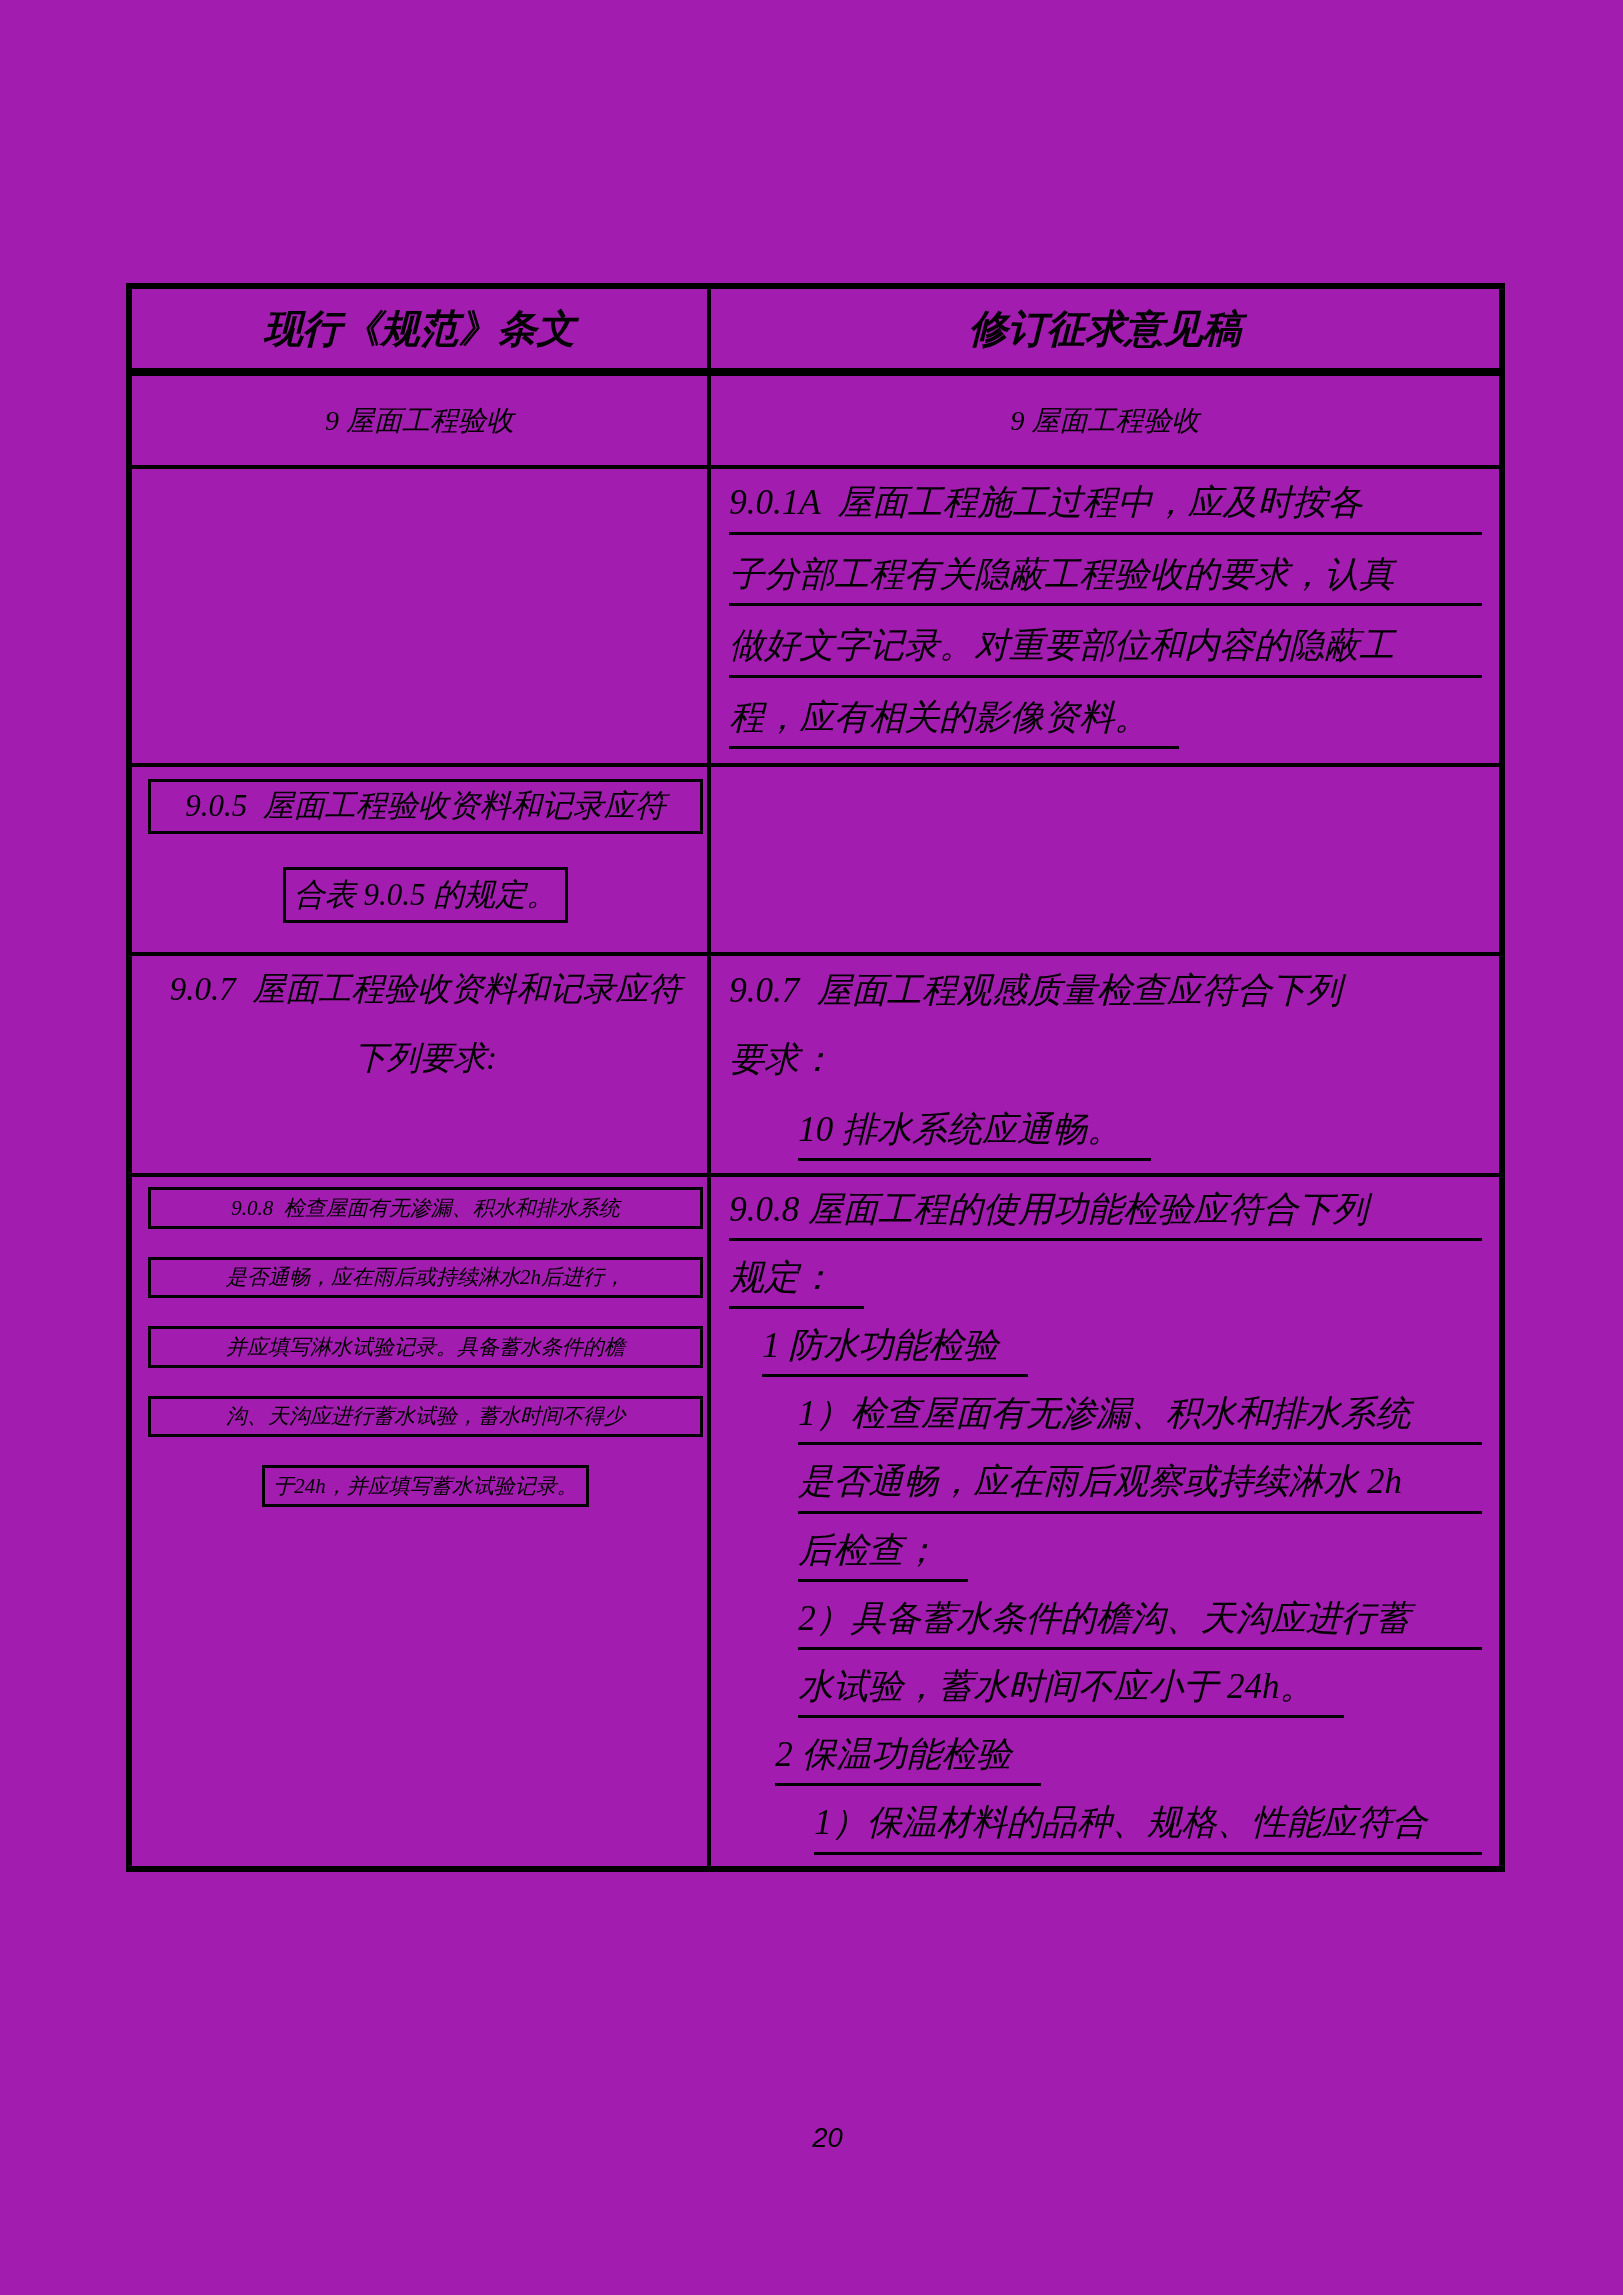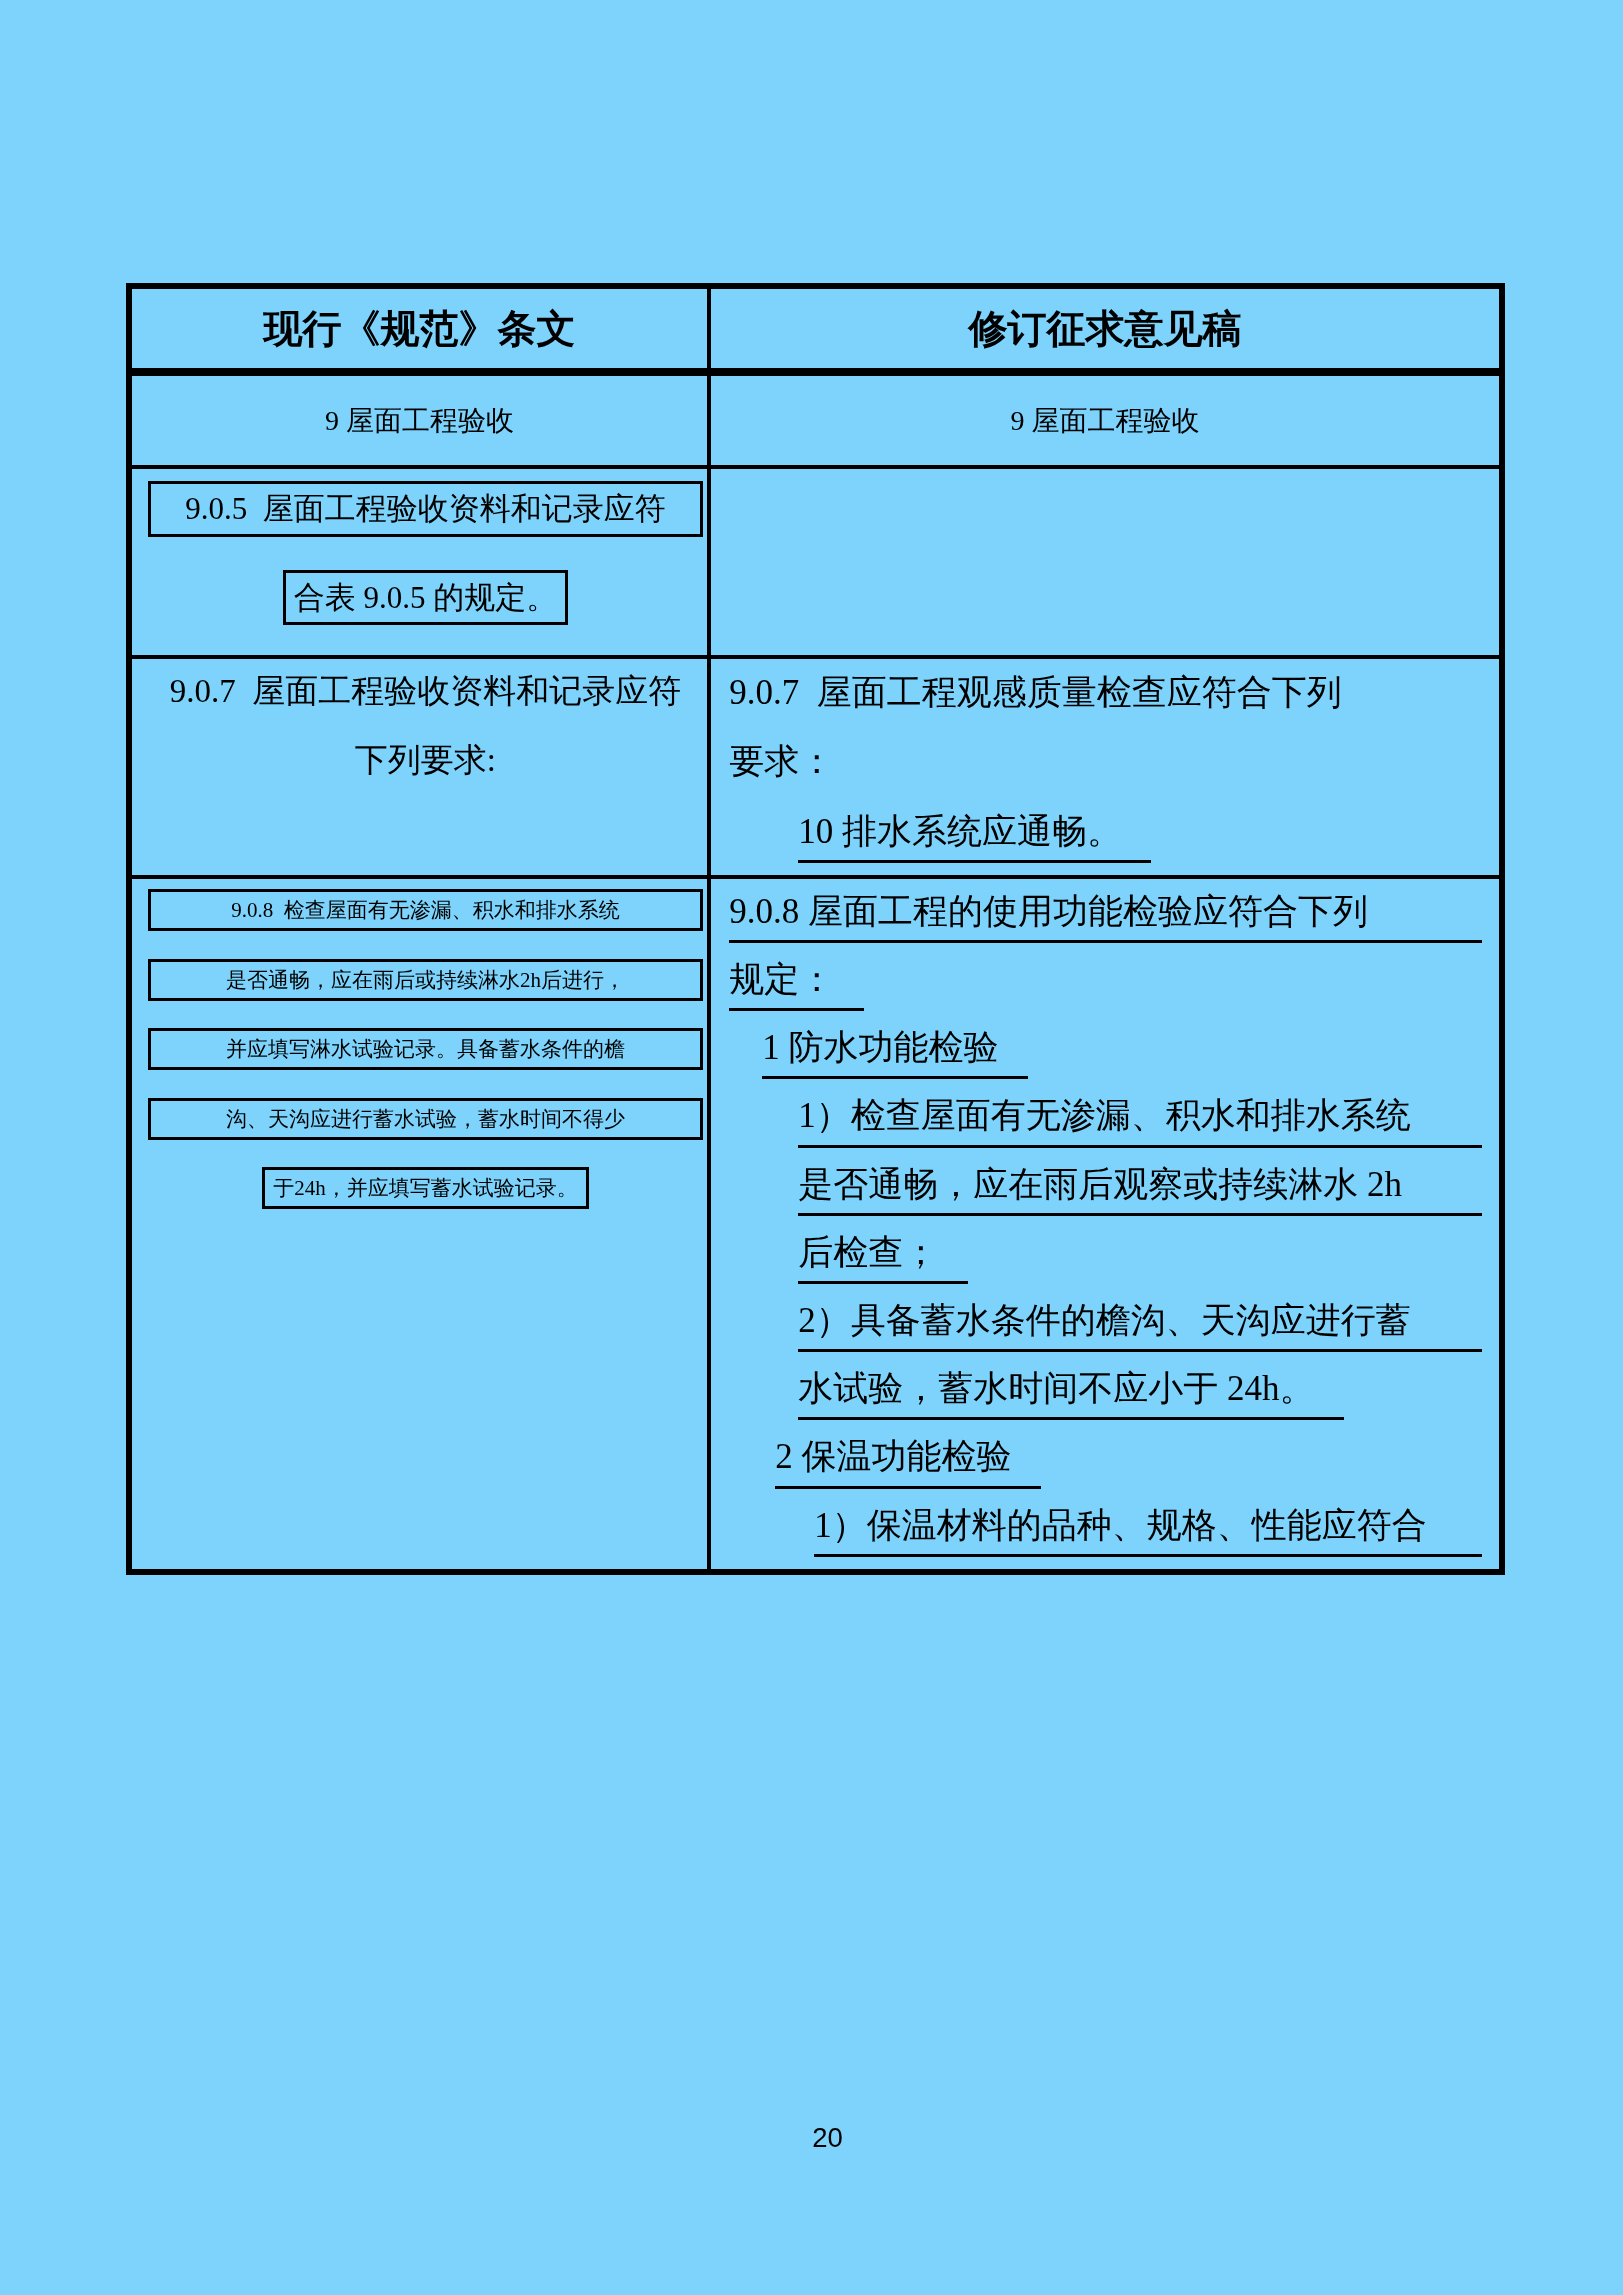--- a/index.html
+++ b/index.html
@@ -1,21 +1,22 @@
 <!DOCTYPE html>
 <html style="font-size:10.5px"><head>
 <meta charset="utf-8">
 <style>
   html,body{margin:0;padding:0;background:#888;}
   .page{
     position:relative;
     width:1623px;height:2295px;
-    background:#7dd3fc;
+    background:#a21caf;
     font-family:"Liberation Serif","DejaVu Serif",serif;
     color:#000;
+    font-style:italic;
   }
   table.doc-table{
     position:absolute;left:126px;top:283px;
     width:1374px;
     border-collapse:collapse;table-layout:fixed;
     border:6.5px solid #000;
   }
   table.doc-table td{
     border:4.6px solid #000;
     vertical-align:top;
@@ -73,20 +74,29 @@
         <tr class="header-row" style="height:86px">
       <td><span>现行《规范》条文</span></td>
       <td><span>修订征求意见稿</span></td>
     </tr>
 
     <tr class="chapter-row" style="height:95px">
       <td><span>9  屋面工程验收</span></td>
       <td><span>9  屋面工程验收</span></td>
     </tr>
 
+    <tr style="height:262px">
+      <td class="lc"></td>
+      <td class="rc r3 fz54">
+        <div class="ln"><span class="u full">9.0.1A  屋面工程施工过程中，应及时按各</span></div>
+        <div class="ln"><span class="u full">子分部工程有关隐蔽工程验收的要求，认真</span></div>
+        <div class="ln"><span class="u full">做好文字记录。对重要部位和内容的隐蔽工</span></div>
+        <div class="ln"><span class="u short">程，应有相关的影像资料。</span></div>
+      </td>
+    </tr>
 
     <tr style="height:170px">
       <td class="lc r4 fz48">
         <div class="ln"><span class="box full">9.0.5  屋面工程验收资料和记录应符</span></div>
         <div class="ln"><span class="box short">合表 9.0.5 的规定。</span></div>
       </td>
       <td class="rc"></td>
     </tr>
 
 

